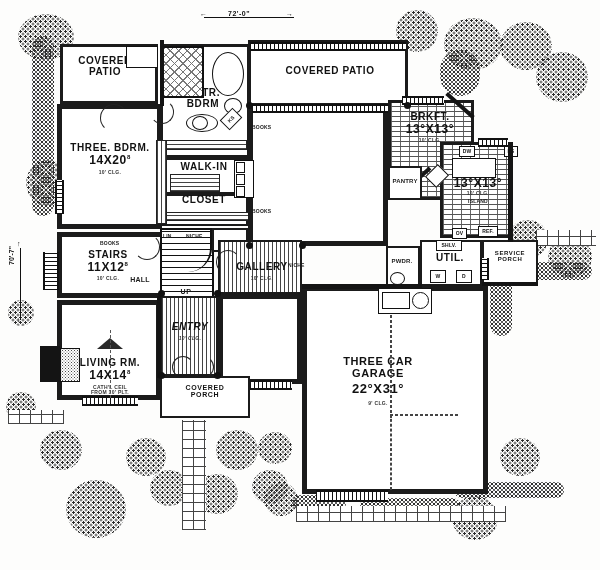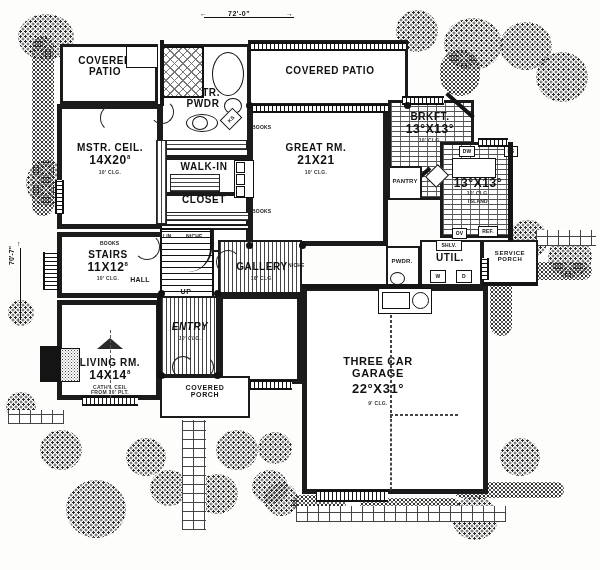--- a/index.html
+++ b/index.html
@@ -217,31 +217,31 @@
   </div>
 
   <div class="room stipple" style="left:248px; top:40px; width:160px; height:66px;"></div>
   <div class="lbl" style="left:330px; top:66px;">
     <div class="nm">COVERED PATIO</div>
   </div>
   <div class="winH" style="left:250px; top:42px; width:156px; height:5px;"></div>
 
   <div class="room thick" style="left:57px; top:104px; width:105px; height:125px;"></div>
   <div class="lbl" style="left:110px; top:143px;">
-    <div class="nm">MSTR. CEIL.</div>
+    <div class="nm">THREE. BDRM.</div>
     <div class="dim"><span>14X20</span><span class="sup">8</span></div>
     <div class="clg" style="margin-top:4px;">10' CLG.</div>
   </div>
   <div class="winV" style="left:55px; top:180px; width:5px; height:34px;"></div>
   <div class="arcdoor" style="left:100px; top:104px; width:26px; height:26px;"></div>
 
   <div class="room" style="left:160px; top:44px; width:90px; height:114px; border-width:3px;"></div>
   <div class="lbl" style="left:203px; top:88px;">
     <div class="nm">MSTR.</div>
-    <div class="nm">PWDR</div>
+    <div class="nm">BDRM</div>
   </div>
 
   <div class="fix o" style="left:212px; top:52px; width:30px; height:42px;"></div>
   <div class="fix r" style="left:224px; top:98px; width:16px; height:14px;"></div>
   <div class="fix o" style="left:186px; top:114px; width:30px; height:16px;"></div>
   <div class="fix r" style="left:192px; top:116px; width:14px; height:12px;"></div>
   <div class="boxlbl" style="left:222px; top:112px; width:16px; height:12px; transform:rotate(-45deg);">KS</div>
   <div class="hatch-tile abs" style="left:162px; top:46px; width:38px; height:48px; border:2px solid #111;"></div>
   <div class="fix" style="left:126px; top:46px; width:30px; height:20px;"></div>
   <div class="arcdoor2" style="left:150px; top:100px; width:22px; height:22px;"></div>
@@ -254,25 +254,20 @@
 
   <div class="room thin" style="left:162px; top:194px; width:86px; height:32px;"></div>
   <div class="lbl" style="left:204px; top:195px;">
     <div class="nm">CLOSET</div>
   </div>
   <div class="hatch-h abs" style="left:170px; top:174px; width:48px; height:16px; border:1px solid #222;"></div>
   <div class="hatch-h abs" style="left:165px; top:212px; width:82px; height:7px; border:1px solid #222;"></div>
   <div class="hatch-v abs" style="left:156px; top:140px; width:9px; height:82px; border:1px solid #222;"></div>
 
   <div class="room thick" style="left:248px; top:106px; width:140px; height:140px;"></div>
-  <div class="lbl" style="left:316px; top:143px;">
-    <div class="nm">GREAT RM.</div>
-    <div class="dim">21X21</div>
-    <div class="clg" style="margin-top:4px;">10' CLG.</div>
-  </div>
   <div class="winH" style="left:252px; top:104px; width:152px; height:5px;"></div>
   <div class="mini lt" style="left:252px; top:124px;">BOOKS</div>
   <div class="mini lt" style="left:252px; top:208px;">BOOKS</div>
 
   <div class="fix" style="left:234px; top:160px; width:18px; height:36px;"></div>
   <div class="fix" style="left:236px; top:162px; width:7px; height:9px;"></div>
   <div class="fix" style="left:236px; top:174px; width:7px; height:9px;"></div>
   <div class="fix" style="left:236px; top:186px; width:7px; height:9px;"></div>
 
   <div class="room hatch-brick" style="left:388px; top:100px; width:86px; height:100px; border-width:3px;"></div>

